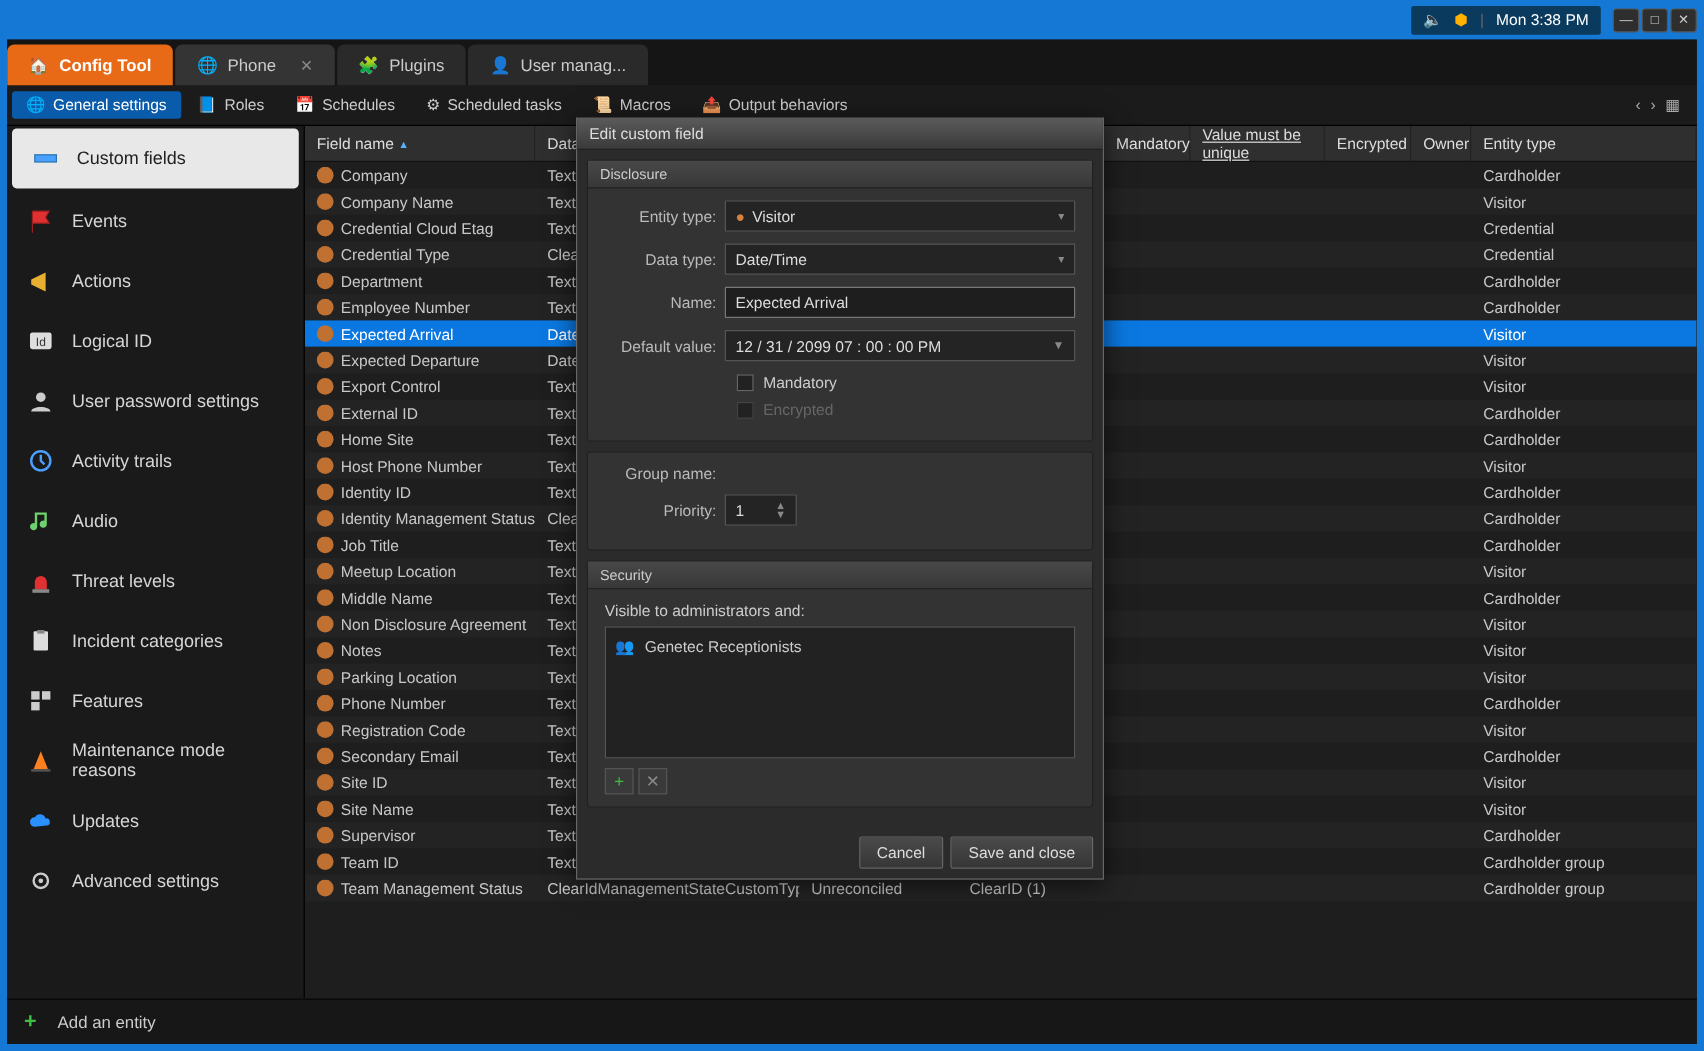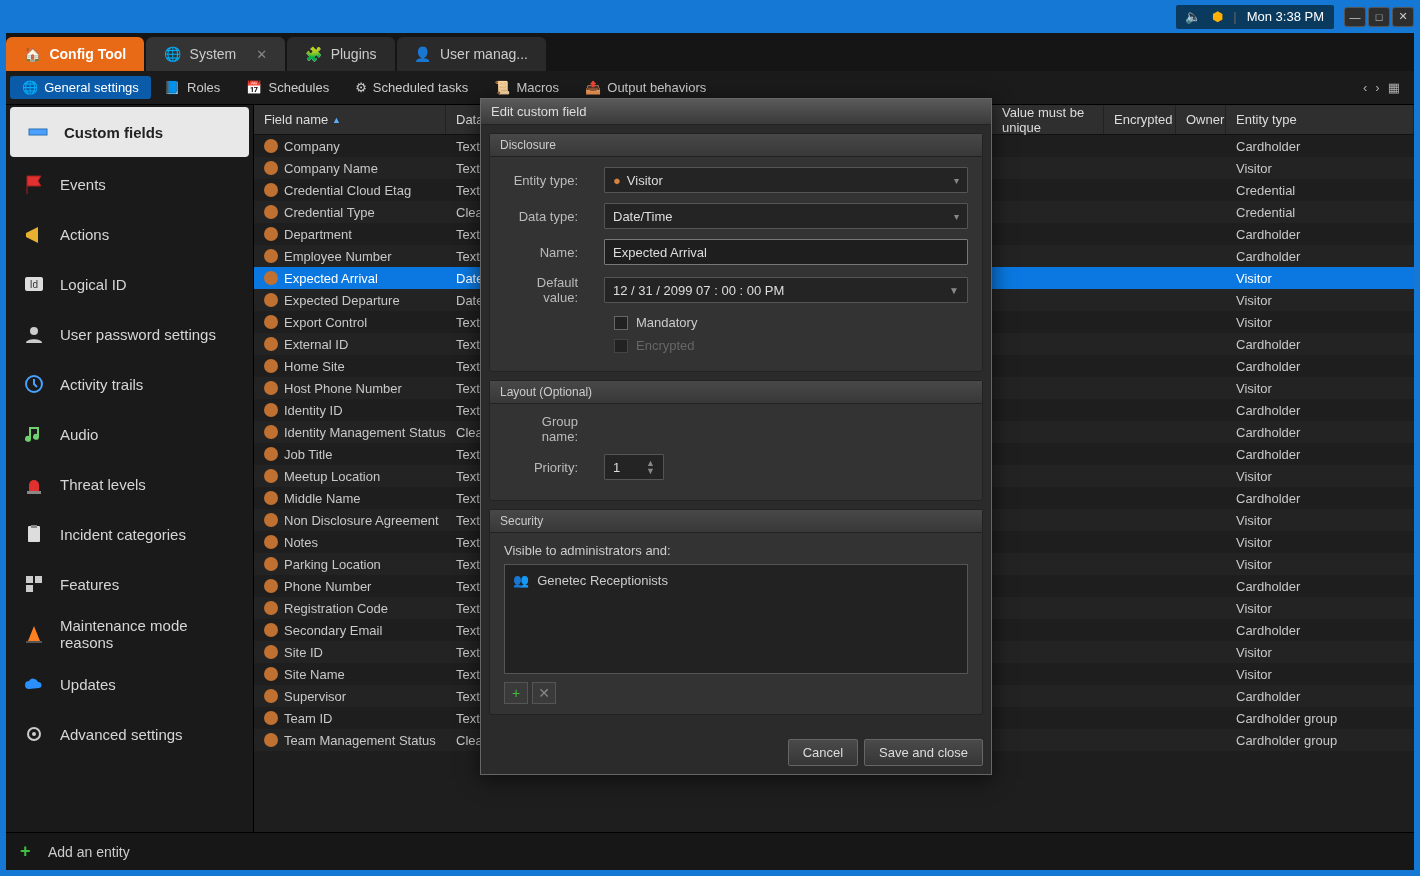--- a/index.html
+++ b/index.html
@@ -27,58 +27,58 @@
 .subtab { padding:4px 12px; color:#ccc; font-size:13px; display:flex; align-items:center; gap:6px; cursor:pointer; border-radius:3px; margin-right:2px; }
 .subtab.active { background:#0a5cab; color:#fff; }
 .navarrows { margin-left:auto; display:flex; gap:8px; color:#aaa; font-size:13px; padding-right:10px; align-items:center; }
 
 
 .body { flex:1; display:flex; background:#1e1e1e; overflow:hidden; position:relative; }
 
 
 .sidebar { width:248px; background:#1a1a1a; border-right:1px solid #000; overflow-y:auto; }
 .side-item { height:50px; display:flex; align-items:center; gap:14px; padding:0 16px; color:#d6d6d6; font-size:15px; cursor:pointer; }
-.side-item.active { background:#e8e8e8; color:#222; font-weight:700; border-radius:4px; margin:2px 4px; }
+.side-item.active { background:#e8e8e8; color:#222; font-weight:400; border-radius:4px; margin:2px 4px; }
 .side-ico { width:24px; height:24px; flex-shrink:0; display:flex; align-items:center; justify-content:center; }
 
 
 .tablewrap { flex:1; display:flex; flex-direction:column; overflow:hidden; }
 .thead { height:30px; background:#2f2f2f; display:flex; align-items:center; color:#ddd; font-size:13px; border-bottom:1px solid #111; }
 .th { padding:0 10px; border-right:1px solid #222; height:100%; display:flex; align-items:center; }
 .tbody { flex:1; overflow-y:auto; }
 .tr { height:22px; display:flex; align-items:center; color:#c8c8c8; font-size:13px; }
 .tr.alt { background:#232323; }
 .tr.sel { background:#0a78e0; color:#fff; }
 .td { padding:0 10px; overflow:hidden; white-space:nowrap; display:flex; align-items:center; gap:6px; }
 .td .rowico { width:14px; height:14px; background:#c07030; border-radius:50%; flex-shrink:0; }
 
 
 .c-field { width:192px; }
 .c-data  { width:220px; }
 .c-def   { width:132px; }
 .c-group { width:122px; }
 .c-mand  { width:72px; }
-.c-uniq  { width:112px; }
+.c-uniq  { width:112px;text-decoration:underline; }
 .c-enc   { width:72px; }
 .c-owner { width:50px; }
 .c-ent   { flex:1; }
 
 
 .bottom { height:38px; background:#171717; display:flex; align-items:center; padding:0 14px; gap:10px; color:#ccc; font-size:14px; border-top:1px solid #000; }
 .plus { width:18px; height:18px; color:#3fbf3f; font-size:18px; font-weight:bold; display:flex; align-items:center; }
 
 
-.dialog { position:absolute; left:480px; top:98px; width:512px; background:#2b2b2b; border:1px solid #666; box-shadow:0 4px 20px rgba(0,0,0,.6); z-index:50; color:#ccc; font-size:13px; }
+.dialog { position:absolute; left:480px; top:98px; width:440px; background:#2b2b2b; border:1px solid #666; box-shadow:0 4px 20px rgba(0,0,0,.6); z-index:50; color:#ccc; font-size:13px; }
 .dlg-title { background:linear-gradient(#5a5a5a,#3a3a3a); padding:5px 10px; color:#ddd; font-size:13px; border-bottom:1px solid #222; }
 .dlg-body { padding:8px; }
 .section { background:#333; border:1px solid #222; border-radius:3px; margin-bottom:8px; }
 .sec-head { background:linear-gradient(#484848,#383838); padding:4px 10px; font-size:12px; color:#ccc; border-bottom:1px solid #222; }
 .sec-body { padding:10px 14px; }
 .row { display:flex; align-items:center; margin-bottom:10px; }
-.row label { width:100px; text-align:right; padding-right:26px; color:#bbb; }
+.row label { width:100px; text-align:right; padding-right:7px; color:#bbb; }
 .row .ctl { flex:1; }
 .combo, .txt, .spin, .datebox { width:100%; height:26px; background:#242424; border:1px solid #555; color:#ddd; padding:0 8px; display:flex; align-items:center; justify-content:space-between; font-size:13px; border-radius:1px; }
 .combo::after { content:"▾"; color:#888; font-size:10px; }
 .txt { background:#1e1e1e; border:1px solid #777; }
 .txt input { background:transparent; border:none; color:#ddd; width:100%; outline:none; font-size:13px; }
 .spin { width:60px; }
 .chk { display:flex; align-items:center; gap:8px; margin-left:110px; margin-bottom:8px; }
 .chk .box { width:14px; height:14px; background:#222; border:1px solid #666; }
 .chk.disabled { color:#666; }
 .seclist { background:#222; border:1px solid #555; height:110px; padding:6px; margin-top:6px; }
@@ -110,21 +110,21 @@
 
 <div class="app">
 
   <div class="tabs">
     <div class="tab active-orange">
       <span>🏠</span>
       <span>Config Tool</span>
     </div>
     <div class="tab system">
       <span style="color:#3fa0ff;">🌐</span>
-      <span>System</span>
+      <span>Phone</span>
       <span class="x">✕</span>
     </div>
     <div class="tab">
       <span style="color:#e8a040;">🧩</span>
       <span>Plugins</span>
     </div>
     <div class="tab">
       <span style="color:#e8a040;">👤</span>
       <span>User manag...</span>
     </div>
@@ -744,21 +744,20 @@
           <span>Mandatory</span>
         </div>
         <div class="chk disabled">
           <span class="box" style="border-color:#444;"></span>
           <span>Encrypted</span>
         </div>
       </div>
     </div>
 
     <div class="section">
-      <div class="sec-head">Layout (Optional)</div>
       <div class="sec-body">
         <div class="row">
           <label>Group name:</label>
         </div>
         <div class="row">
           <label>Priority:</label>
           <div class="ctl">
               <div class="spin">
                 <span>1</span>
                 <span style="font-size:9px;color:#888;line-height:8px;">▲<br>▼</span>

